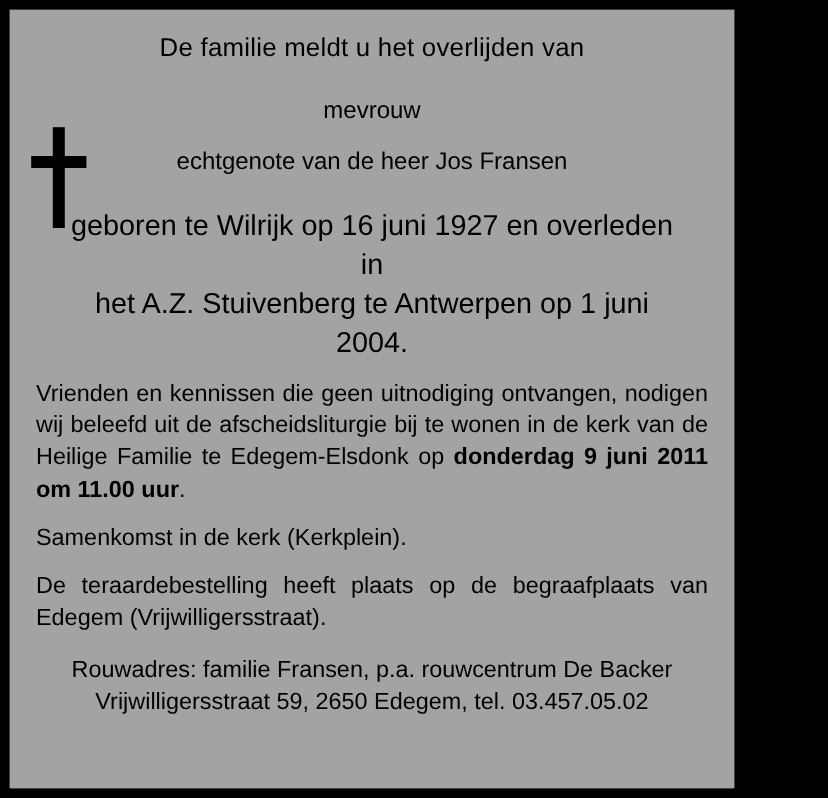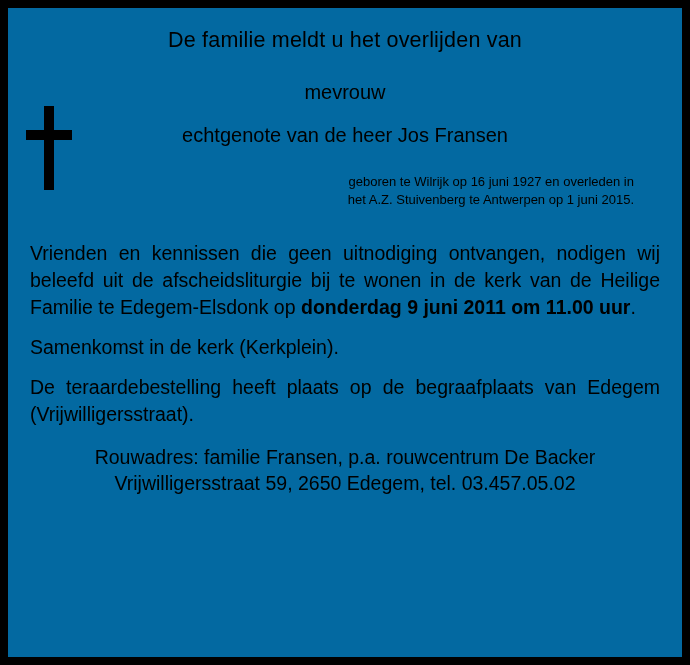--- a/index.html
+++ b/index.html
@@ -10,23 +10,23 @@
     width: 690px;
     height: 665px;
     background: #000000;
     font-family: "Liberation Sans", sans-serif;
     overflow: hidden;
   }
   .notice {
     position: absolute;
     left: 8px;
     top: 8px;
-    width: 674px;
+    width: 604px;
     height: 649px;
-    background: #0369a1;
+    background: #a3a3a3;
     box-sizing: border-box;
     overflow: hidden;
   }
   .inner {
     position: relative;
     width: 100%;
     height: 100%;
     padding: 0 22px;
     box-sizing: border-box;
     color: #000000;
@@ -71,27 +71,27 @@
   .cross .h {
     position: absolute;
     left: 0;
     top: 24px;
     width: 46px;
     height: 10px;
     background: #000;
   }
   .birth {
     margin-top: 26px;
-    font-size: 13px;
+    font-size: 24px;
     line-height: 1.35;
-    text-align: right;
+    text-align: center;
     padding: 0 26px;
   }
   .body-block {
-    margin-top: 32px;
+    margin-top: 12px;
     font-size: 19.5px;
     line-height: 1.38;
     text-align: justify;
     text-align-last: left;
   }
   .body-block p {
     margin: 0 0 13px 0;
   }
   .body-block p:last-child {
     margin-bottom: 0;
@@ -126,21 +126,21 @@
 
     <div class="line-center headline">De familie meldt u het overlijden van</div>
 
     <div class="line-center mevrouw">mevrouw</div>
 
 
     <div class="line-center spouse">echtgenote van de heer Jos Fransen</div>
 
     <div class="birth">
       <div>geboren te Wilrijk op 16 juni 1927 en overleden in</div>
-      <div>het A.Z. Stuivenberg te Antwerpen op 1 juni 2015.</div>
+      <div>het A.Z. Stuivenberg te Antwerpen op 1 juni 2004.</div>
     </div>
 
     <div class="body-block">
       <p><span>Vrienden en kennissen die geen uitnodiging ontvangen, nodigen wij beleefd uit de afscheidsliturgie bij te wonen in de kerk van de Heilige Familie te Edegem-Elsdonk op </span><span class="bold">donderdag 9 juni 2011 om 11.00 uur</span><span>.</span></p>
       <p>Samenkomst in de kerk (Kerkplein).</p>
       <p class="justify-last">De teraardebestelling heeft plaats op de begraafplaats van Edegem (Vrijwilligersstraat).</p>
     </div>
 
     <div class="address">
       <div>Rouwadres: familie Fransen, p.a. rouwcentrum De Backer</div>

